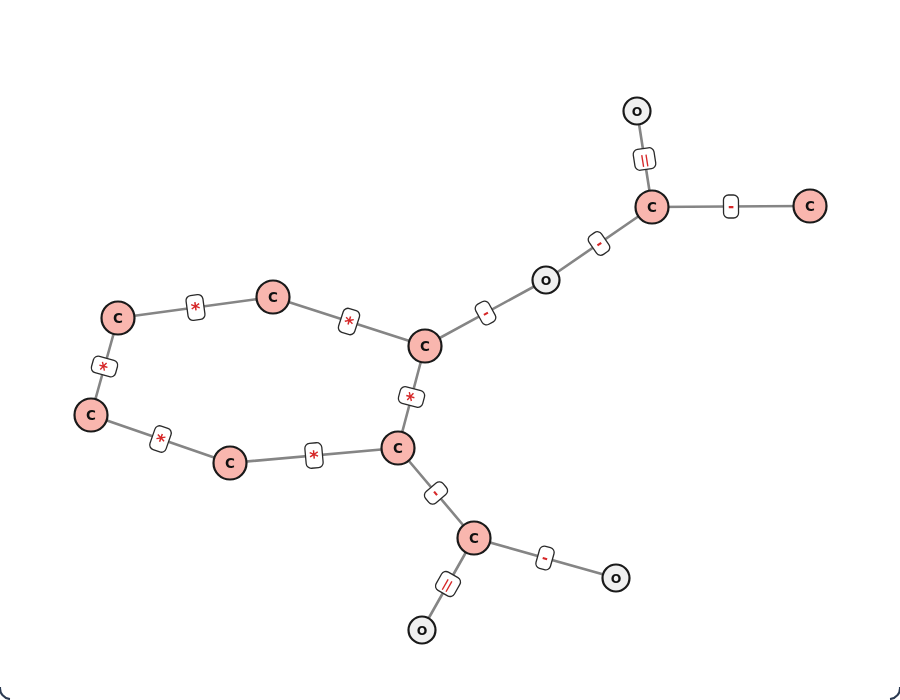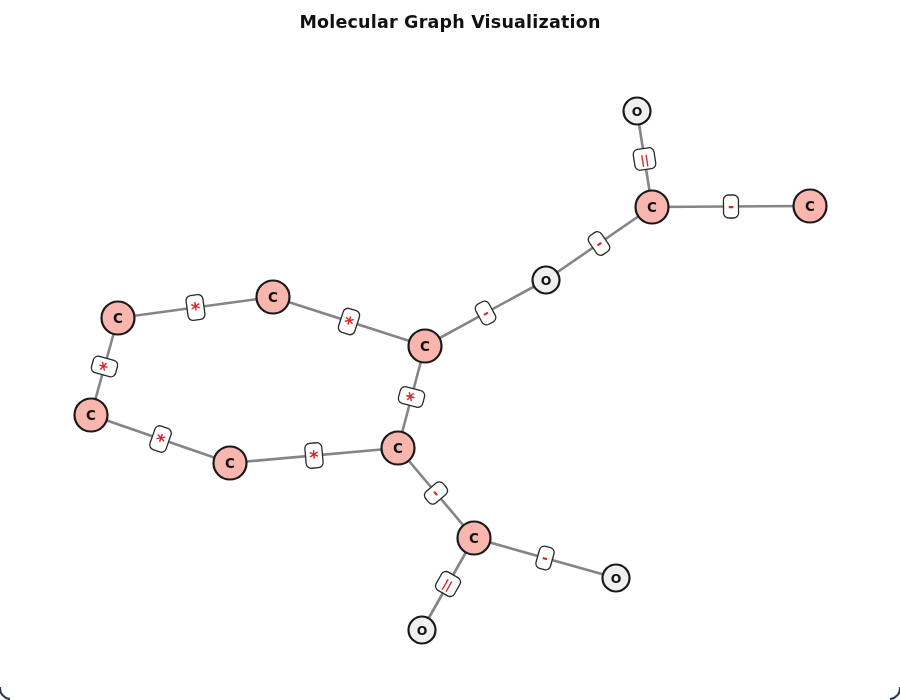--- a/index.html
+++ b/index.html
@@ -169,14 +169,13 @@
         <g transform="translate(545,558) rotate(15.7)">
           <rect x="-7.5" y="-11.5" width="15" height="23" rx="5" ry="5" fill="#ffffff" stroke="#2a2a2a" stroke-width="1.3"></rect>
           <text text-anchor="middle" y="0" dy="5" font-size="15" fill="#d62728" class="bond-symbol">-</text>
         </g>
       </g>
     <g id="frame-layer">
       <path id="frame-bl" d="M 0 687 A 11 11 0 0 0 10 699" fill="none" stroke-width="2.2" stroke="#2b3a52"></path>
       <path id="frame-br" d="M 890 699 A 11 11 0 0 0 900 687" fill="none" stroke-width="2.2" stroke="#2b3a52"></path>
     </g>
   </svg>
-  <div id="title">Molecular Graph Visualization</div>
 </div>
 
 </body></html>

